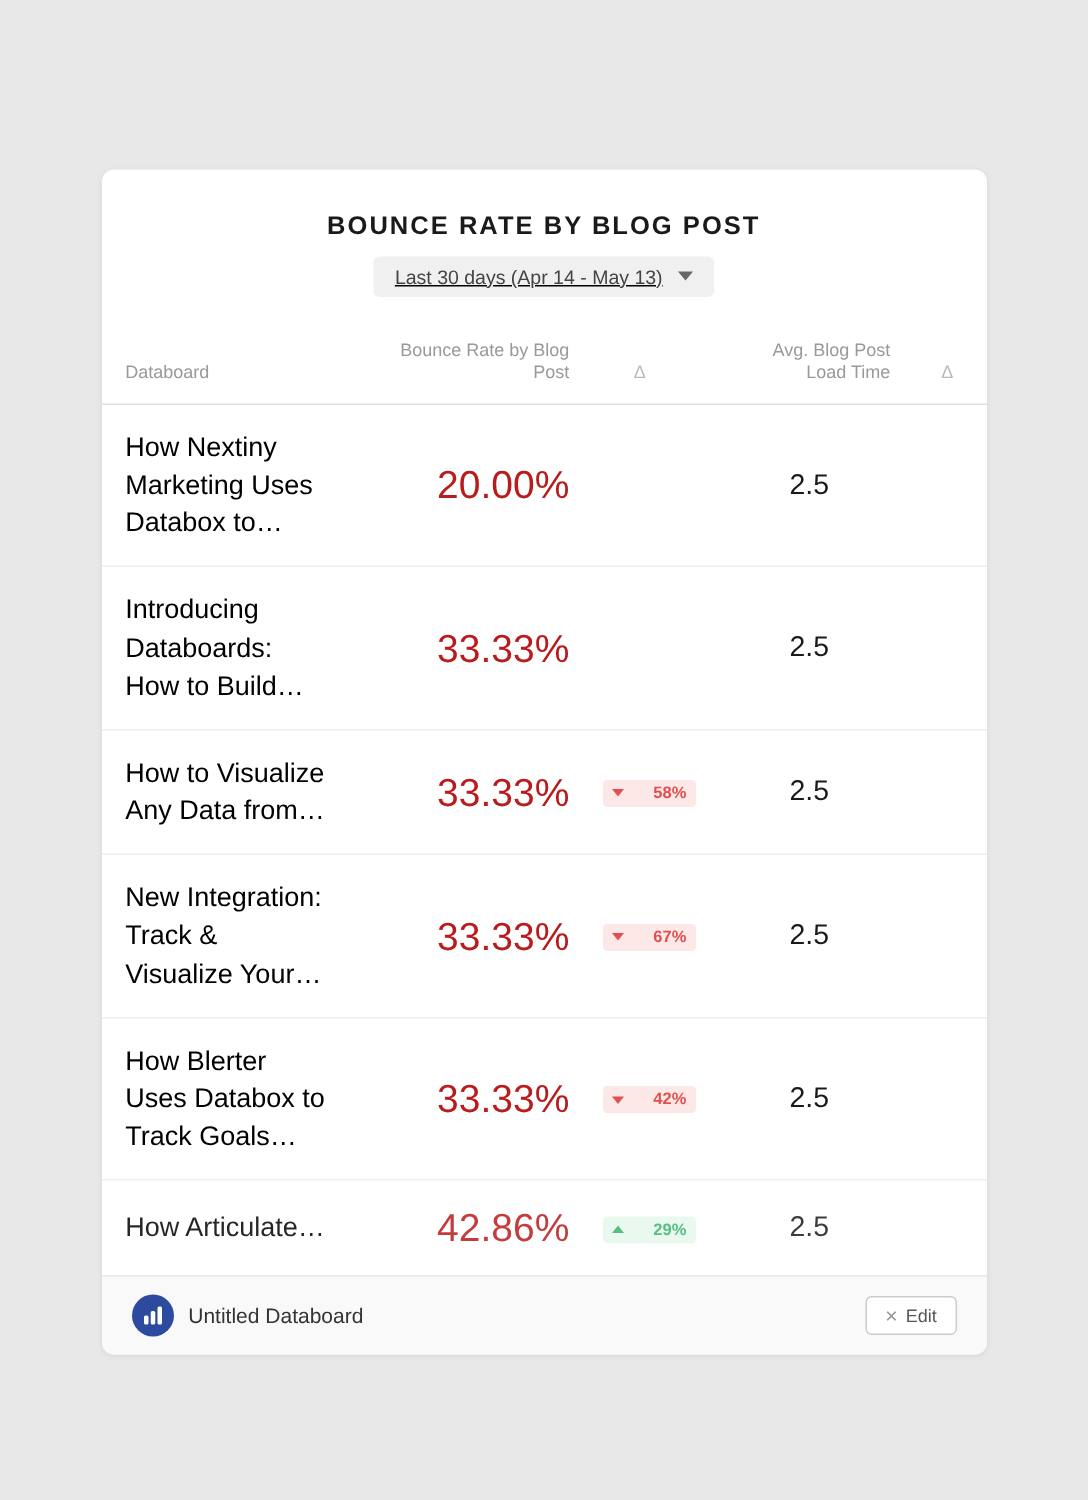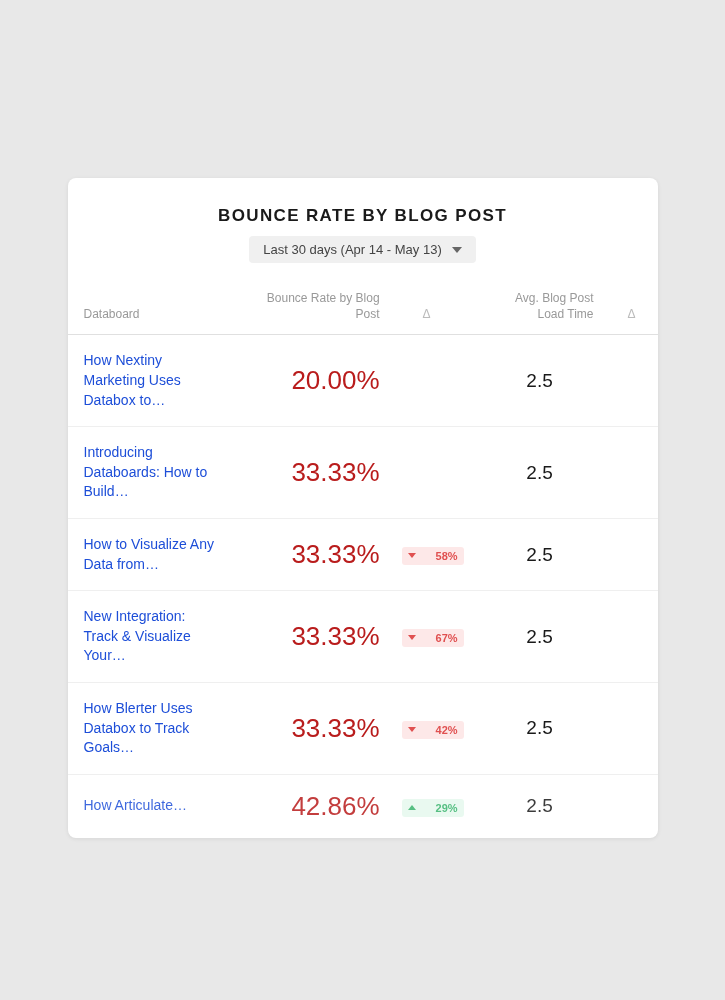--- a/index.html
+++ b/index.html
@@ -30,20 +30,21 @@
       letter-spacing: 0.08em;
       color: #1a1a1a;
       text-transform: uppercase;
       margin-bottom: 10px;
     }
 
     .date-filter {
       display: flex;
       justify-content: center;
       margin-bottom: 20px;
+      text-decoration: underline;
     }
 
     .date-filter-btn {
       background: #f0f0f0;
       border: none;
       border-radius: 4px;
       padding: 6px 14px;
       font-size: 13px;
       color: #444;
       cursor: pointer;
@@ -101,22 +102,22 @@
       border-bottom: none;
       padding-left: 40px;
     }
 
     td {
       padding: 16px 16px;
       vertical-align: middle;
     }
 
     td.dimension-cell {
-      font-size: 14px;
-      color: #1d4ed8;
+      font-size: 18px;
+      color: #000000;
       line-height: 1.4;
       width: 170px;
     }
 
     td.value-cell {
       font-size: 26px;
       font-weight: 300;
       color: #b91c1c;
       text-align: right;
       white-space: nowrap;
@@ -311,13 +312,27 @@
           <td class="delta-cell"><span class="badge up">
               <span class="badge-arrow-up"></span>
               <span>29%</span>
             </span></td>
           <td class="load-cell">2.5</td>
           <td class="load-delta-cell"></td>
         </tr>
       </tbody>
   </table>
 
+  <div class="footer">
+    <div class="footer-logo">
+      <svg width="16" height="16" viewBox="0 0 16 16" fill="none">
+        <rect x="2" y="8" width="3" height="6" rx="1" fill="white"></rect>
+        <rect x="6.5" y="5" width="3" height="9" rx="1" fill="white"></rect>
+        <rect x="11" y="2" width="3" height="12" rx="1" fill="white"></rect>
+      </svg>
+    </div>
+    <span class="footer-title">Untitled Databoard</span>
+    <button class="edit-btn">
+      <span class="edit-btn-x">✕</span>
+      <span>Edit</span>
+    </button>
+  </div>
 </div>
 
 </body></html>

